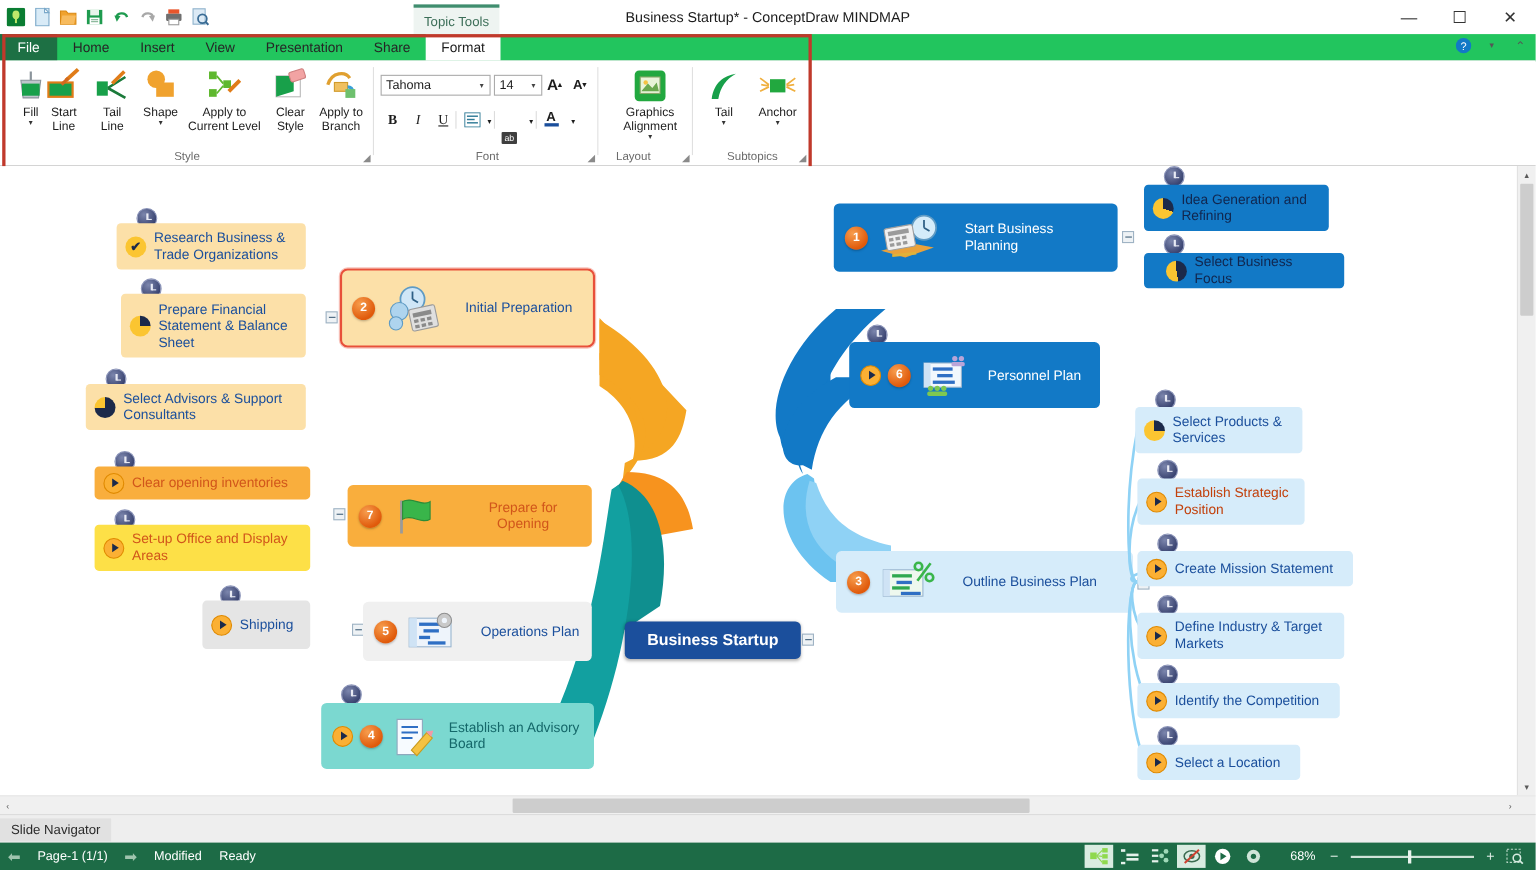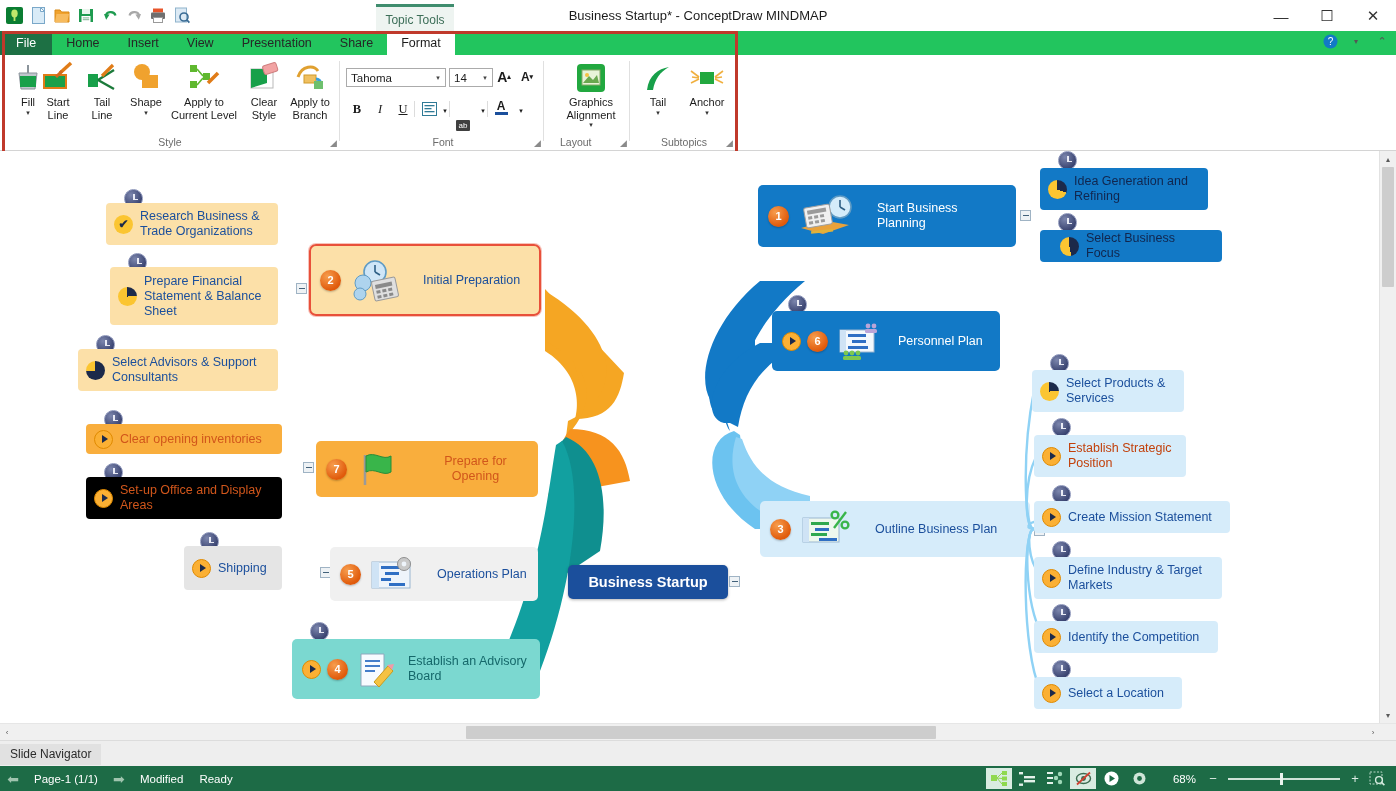--- a/index.html
+++ b/index.html
@@ -486,21 +486,21 @@
     </div>
     <div class="sel-ring" style="left:309px;top:93px;width:232px;height:72px;"></div>
 
     <div class="clock" style="left:104px;top:259px;"></div>
     <div class="node" style="left:86px;top:273px;width:196px;height:30px;background:#f9ae3d;border-radius:4px;padding:0 8px;gap:7px;">
       <div class="playi"></div>
       <div class="ntext" style="color:#d1561b;">Clear opening inventories</div>
     </div>
 
     <div class="clock" style="left:104px;top:312px;"></div>
-    <div class="node" style="left:86px;top:326px;width:196px;height:42px;background:#000000;border-radius:4px;padding:0 8px;gap:7px;">
+    <div class="node" style="left:86px;top:326px;width:196px;height:42px;background:#fde047;border-radius:4px;padding:0 8px;gap:7px;">
       <div class="playi"></div>
       <div class="ntext" style="color:#d1561b;">Set-up Office and Display Areas</div>
     </div>
 
     <div class="collapser" style="left:303px;top:311px;"></div>
     <div class="node" style="left:316px;top:290px;width:222px;height:56px;background:#f9ae3d;border-radius:5px;padding:0 10px;gap:8px;">
       <div class="numbadge">7</div>
       <div class="nicon">
         <svg width="40" height="40">
             <path d="M10 6 L10 36" stroke="#9a9a9a" stroke-width="2.5"></path>

